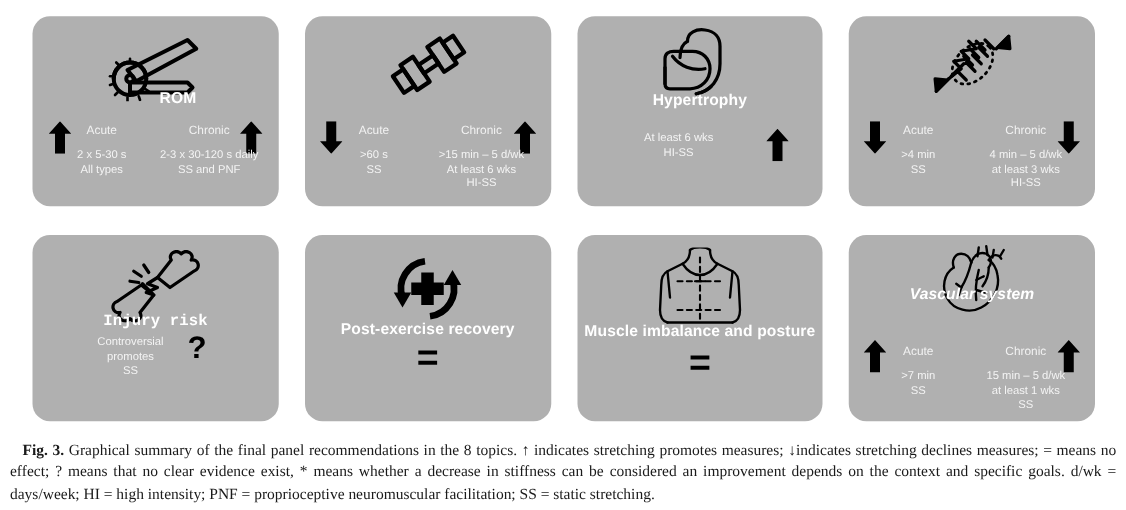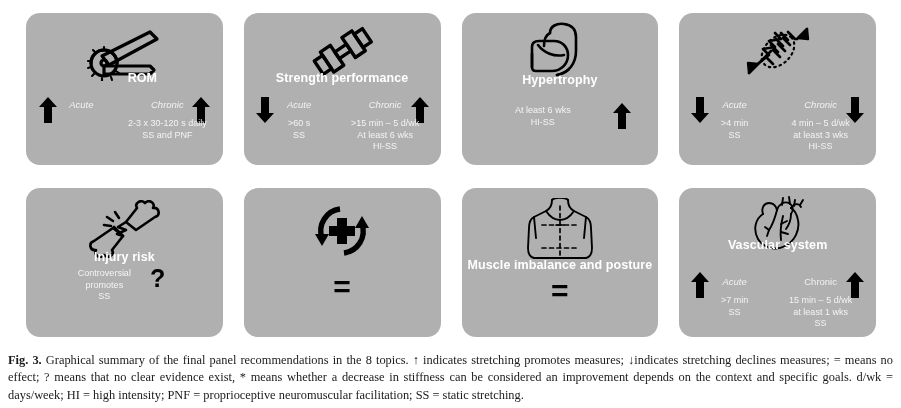--- a/index.html
+++ b/index.html
@@ -66,21 +66,20 @@
     display: flex;
     align-items: flex-start;
     justify-content: center;
   }
   .col {
     width: 86px;
     text-align: center;
   }
   .col-label {
     color: #f2f2f2;
-    font-style: italic;
     font-size: 9.5px;
     line-height: 12px;
     margin-bottom: 7px;
     white-space: nowrap;
   }
   .col-label.upright { font-style: normal; }
   .col-lines {
     color: #f4f4f4;
     font-size: 9px;
     line-height: 11.5px;
@@ -116,21 +115,21 @@
     position: absolute;
     left: 8px;
     top: 352px;
     width: 885px;
     font-family: "Liberation Serif", serif;
     font-size: 12.4px;
     line-height: 17.3px;
     color: #1a1a1a;
     text-align: justify;
   }
-  .caption .b { font-weight: bold; }
+  .caption .b { font-weight: bold; margin-left: 10px; }
 </style>
 </head>
 <body>
 
 <div id="figure">
 
   <div class="grid">
 
     <div class="panel">
       <div class="icon-wrap" style="top:12px;height:56px;">
@@ -161,20 +160,24 @@
           </svg>
       </div>
       <div class="arrow" style="right:13px;top:84px;">
         <svg width="18" height="26" viewBox="0 0 18 26">
             <path d="M9 0 L18 10 L13 10 L13 26 L5 26 L5 10 L0 10 Z" fill="#000"></path>
           </svg>
       </div>
       <div class="cols" style="top:86px;">
         <div class="col">
           <div class="col-label">Acute</div>
+          <div class="col-lines">
+              <div>2 x 5-30 s</div>
+              <div>All types</div>
+            </div>
         </div>
         <div class="col">
           <div class="col-label">Chronic</div>
           <div class="col-lines">
               <div>2-3 x 30-120 s daily</div>
               <div>SS and PNF</div>
             </div>
         </div>
       </div>
     </div>
@@ -186,21 +189,20 @@
             <g transform="rotate(-34 40 31)">
               <rect x="34" y="27" width="14" height="8"></rect>
               <rect x="22" y="19" width="12" height="24"></rect>
               <rect x="12" y="23" width="10" height="16"></rect>
               <rect x="48" y="19" width="12" height="24"></rect>
               <rect x="60" y="23" width="10" height="16"></rect>
             </g>
           </g>
         </svg>
       </div>
-      <div class="panel-title" style="top:58px;">Strength performance</div>
       <div class="arrow" style="left:12px;top:84px;">
         <svg width="18" height="26" viewBox="0 0 18 26">
             <path d="M9 26 L18 16 L13 16 L13 0 L5 0 L5 16 L0 16 Z" fill="#000"></path>
           </svg>
       </div>
       <div class="arrow" style="right:12px;top:84px;">
         <svg width="18" height="26" viewBox="0 0 18 26">
             <path d="M9 0 L18 10 L13 10 L13 26 L5 26 L5 10 L0 10 Z" fill="#000"></path>
           </svg>
       </div>
@@ -304,21 +306,21 @@
             <path d="M52 22 L44 27 L52 30 L43 34 L49 36"></path>
             <path d="M40 27 L48 35"></path>
           </g>
           <g stroke="#000" stroke-width="2.6" stroke-linecap="round">
             <path d="M41 12 L45 18"></path>
               <path d="M33 17 L39 21"></path>
               <path d="M30 25 L37 26"></path>
           </g>
         </svg>
       </div>
-      <div class="panel-title" style="top:62px;">Injury risk</div>
+      <div class="panel-title" style="top:62px;font-family:Liberation Mono, monospace;">Injury risk</div>
       <div class="center-note" style="top:80px;padding-right:40px;">
           <div>Controversial</div>
           <div>promotes</div>
           <div>SS</div>
         </div>
       <div class="glyph qmark" style="left:124px;top:78px;">?</div>
     </div>
 
     <div class="panel">
       <div class="icon-wrap" style="top:14px;height:58px;">
@@ -327,20 +329,21 @@
             <path d="M12 36 A22 22 0 0 1 30 7"></path>
             <path d="M52 22 A22 22 0 0 1 34 51"></path>
           </g>
           <g fill="#000">
             <path d="M12 44 L5 32 L19 32 Z"></path>
             <path d="M52 14 L59 26 L45 26 Z"></path>
             <path d="M27 16 L37 16 L37 24 L45 24 L45 34 L37 34 L37 42 L27 42 L27 34 L19 34 L19 24 L27 24 Z"></path>
           </g>
         </svg>
       </div>
+      <div class="panel-title" style="top:68px;">Post-exercise recovery</div>
       <div class="glyph equals" style="left:0;right:0;top:84px;text-align:center;">=</div>
     </div>
 
     <div class="panel">
       <div class="icon-wrap" style="top:10px;height:62px;">
         <svg width="76" height="62" viewBox="0 0 76 62">
           <g fill="none" stroke="#000" stroke-width="1.9" stroke-linejoin="round" stroke-linecap="round">
             <path d="M30 2 C30 8 28 11 24 13 L12 19 C8 21 7 25 7 30 L6 50 C6 55 8 59 12 60"></path>
             <path d="M46 2 C46 8 48 11 52 13 L64 19 C68 21 69 25 69 30 L70 50 C70 55 68 59 64 60"></path>
             <path d="M30 2 C33 -1 43 -1 46 2"></path>
@@ -378,21 +381,21 @@
             <path d="M30 16 C28 24 26 30 22 36"></path>
             <path d="M36 22 C34 30 33 38 34 46"></path>
             <path d="M22 36 L18 33"></path>
               <path d="M22 36 L20 42"></path>
             <path d="M34 30 L40 27"></path>
               <path d="M34 38 L41 40"></path>
             <path d="M44 20 C44 26 42 31 39 35"></path>
           </g>
         </svg>
       </div>
-      <div class="panel-title" style="top:50px;">Vascular system</div>
+      <div class="panel-title" style="top:40px;font-style:italic;">Vascular system</div>
       <div class="arrow" style="left:12px;top:84px;">
         <svg width="18" height="26" viewBox="0 0 18 26">
             <path d="M9 0 L18 10 L13 10 L13 26 L5 26 L5 10 L0 10 Z" fill="#000"></path>
           </svg>
       </div>
       <div class="arrow" style="right:12px;top:84px;">
         <svg width="18" height="26" viewBox="0 0 18 26">
             <path d="M9 0 L18 10 L13 10 L13 26 L5 26 L5 10 L0 10 Z" fill="#000"></path>
           </svg>
       </div>

